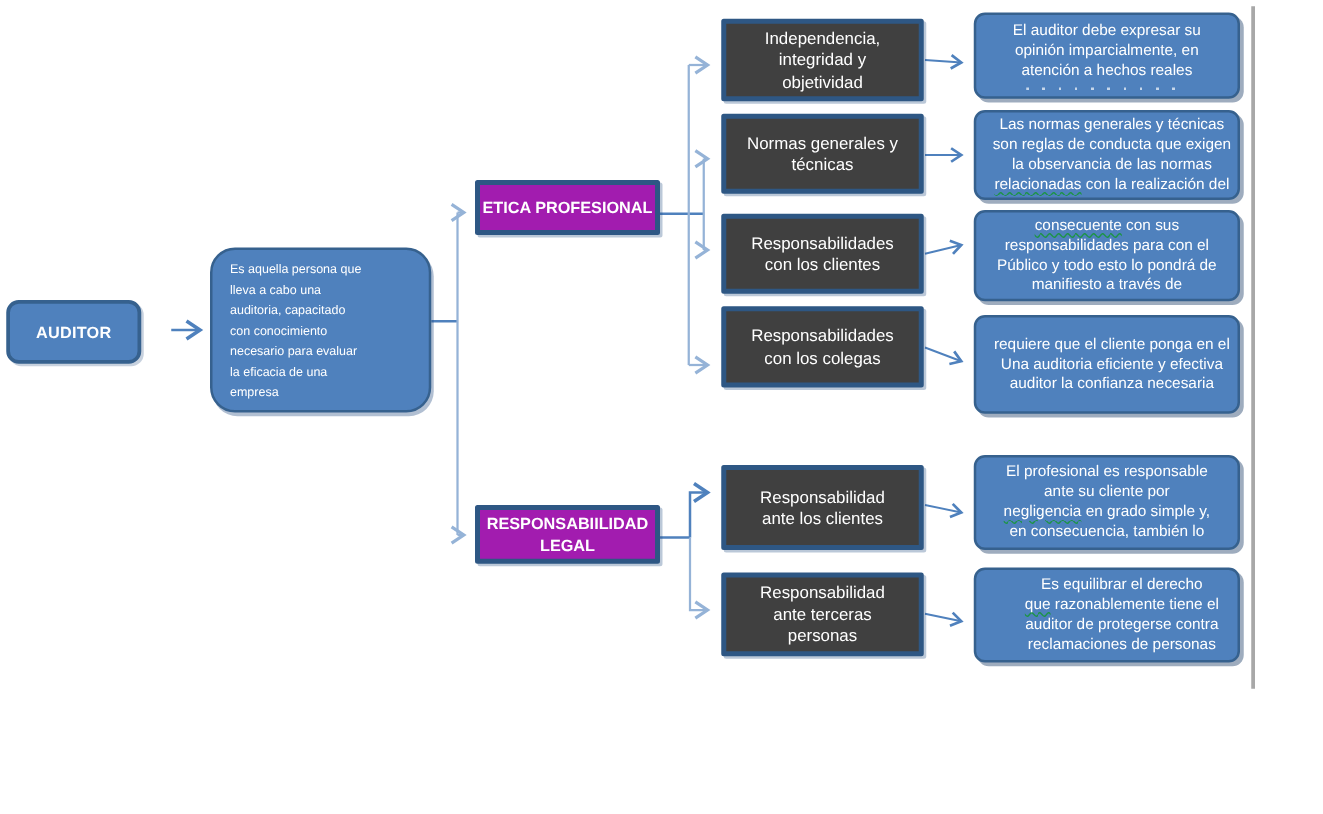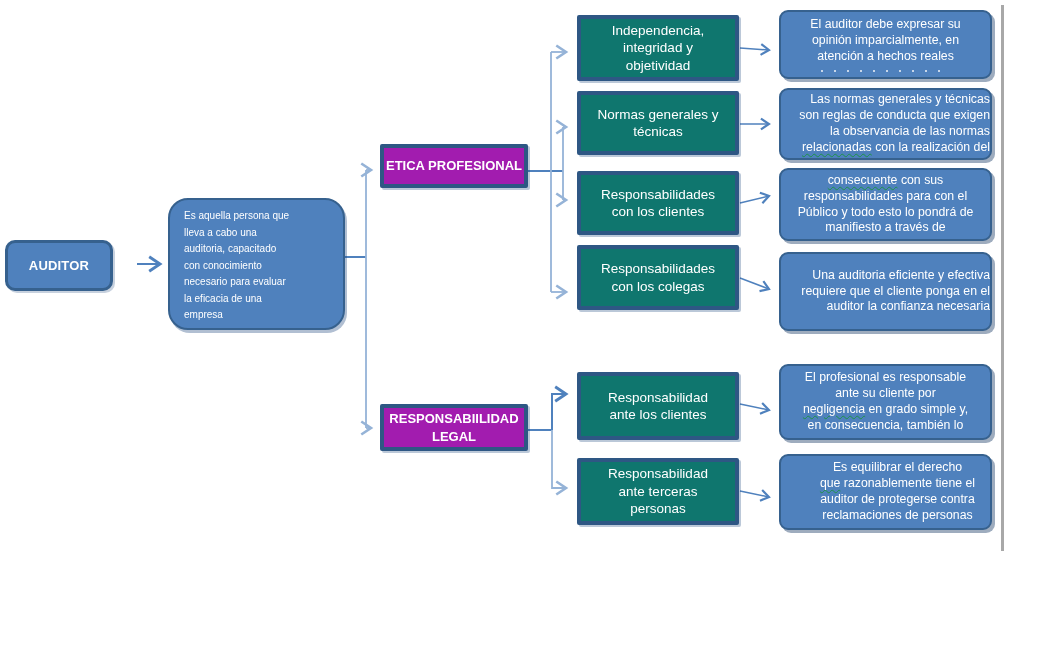--- a/index.html
+++ b/index.html
@@ -34,41 +34,41 @@
     background:#a21caf;border:4px solid #2e5784;border-radius:2px;
     font-weight:bold;font-size:13px;
     box-shadow:2px 2px 0 rgba(31,73,125,.3);
   }
   .cat-etica{left:380px;top:144px;width:148px;height:44px;}
   .cat-legal{left:380px;top:404px;width:148px;height:47px;}
   .cat-box .ln{line-height:18px;white-space:nowrap;}
   
   .topic-box{
     left:577px;width:162px;
-    background:#0f766e;border:4px solid #2e5784;border-radius:2px;
+    background:#404040;border:4px solid #2e5784;border-radius:2px;
     font-size:13.5px;
     box-shadow:2px 2px 0 rgba(31,73,125,.3);
     text-align:right;
   }
   .topic-box .ln{line-height:17.5px;white-space:nowrap;}
   .t0{top:15px;height:66px;} .t1{top:91px;height:64px;}
   .t2{top:171px;height:64px;} .t3{top:245px;height:65px;}
   .t4{top:372px;height:68px;} .t5{top:458px;height:67px;}
   
   .detail-box{
     left:779px;width:213px;
     background:#4f81bd;border:2px solid #36618e;border-radius:9px;
     font-size:12.3px;overflow:hidden;
     box-shadow:3px 3px 0 rgba(40,70,110,.45);
   }
   .detail-box .ln{line-height:15.8px;white-space:nowrap;}
   .d0{top:10px;height:69px;} .d1{top:88px;height:72px;}
   .d2{top:168px;height:73px;} .d3{top:252px;height:79px;}
   .d4{top:364px;height:76px;} .d5{top:454px;height:76px;padding-left:24px;}
-  .left-align{align-items:flex-end;text-align:left;padding-left:8px;}
+  .left-align{align-items:center;text-align:left;padding-left:8px;}
   .indent{padding-left:13px;}
   
   .remnant{
     width:130px;height:2px;margin-top:5px;opacity:.8;
     background:repeating-linear-gradient(90deg,rgba(255,255,255,.85) 0 2px,transparent 2px 13px);
   }
   
   .sq{
     text-decoration:underline;text-decoration-style:wavy;
     text-decoration-color:#1d9348;text-decoration-thickness:1px;
@@ -189,22 +189,22 @@
   <span class="ln">la observancia de las normas</span>
   <span class="ln"><span class="sq">relacionadas</span> con la realización del</span>
 </div>
 <div class="node detail-box d2">
   <span class="ln"><span class="sq">consecuente</span> con sus</span>
   <span class="ln">responsabilidades para con el</span>
   <span class="ln">Público y todo esto lo pondrá de</span>
   <span class="ln">manifiesto a través de</span>
 </div>
 <div class="node detail-box d3 left-align">
+  <span class="ln">requiere que el cliente ponga en el</span>
   <span class="ln">Una auditoria eficiente y efectiva</span>
-  <span class="ln">requiere que el cliente ponga en el</span>
   <span class="ln">auditor la confianza necesaria</span>
 </div>
 <div class="node detail-box d4">
   <span class="ln">El profesional es responsable</span>
   <span class="ln">ante su cliente por</span>
   <span class="ln"><span class="sq">negligencia</span> en grado simple y,</span>
   <span class="ln">en consecuencia, también lo</span>
 </div>
 <div class="node detail-box d5">
   <span class="ln">Es equilibrar el derecho</span>

